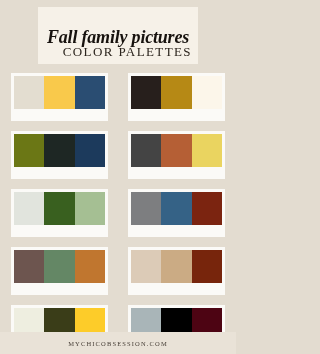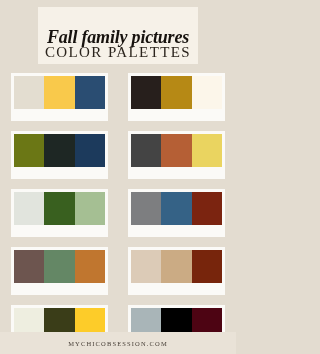--- a/index.html
+++ b/index.html
@@ -30,26 +30,27 @@
     font-weight:700;
     font-size:18px;
     line-height:20px;
     color:#17120e;
     letter-spacing:-0.2px;
     white-space:nowrap;
   }
   .title-sub{
     font-family:"Liberation Serif","DejaVu Serif",serif;
     font-weight:400;
-    font-size:15px;
+    font-size:13px;
     line-height:12px;
     color:#2b241d;
     letter-spacing:1.4px;
     margin-top:-1px;
     white-space:nowrap;
+    text-align:right;
   }
 
   
   .grid{
     margin-top:9px;
     width:214px;
     display:grid;
     grid-template-columns:1fr 1fr;
     column-gap:20px;
     row-gap:10px;

